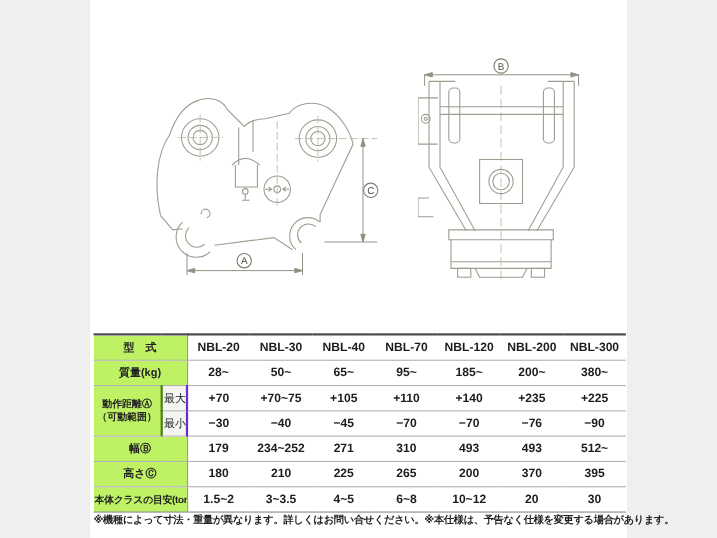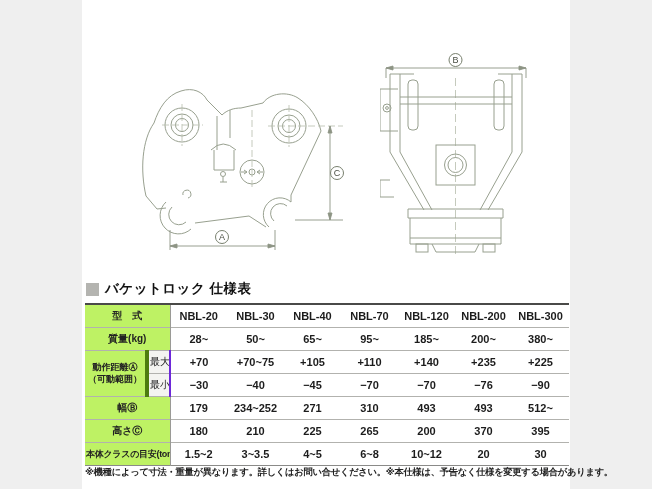--- a/index.html
+++ b/index.html
@@ -28,21 +28,21 @@
   table.spec td,table.spec th{
     padding:0 1px;height:22px;text-align:center;vertical-align:middle;
     border-top:1px solid #b2b2ae;font-weight:bold;white-space:nowrap;overflow:hidden;
   }
   table.spec tr:first-child th{border-top:none;}
   table.spec .lbl{
     background:#bef264;border-right:1px solid #9a9a96;
     font-weight:bold;font-size:10px;color:#222;
   }
   table.spec .lbl.small{font-size:9px;letter-spacing:-0.3px;}
-  table.spec .lbl.two-line{font-size:9px;line-height:1.25;white-space:pre-line;border-right:4px solid #4d7c0f;}
+  table.spec .lbl.two-line{font-size:9px;line-height:1.25;white-space:pre-line;border-right:2px solid #4d7c0f;}
   table.spec .sub{background:#f4f4f1;font-weight:normal;font-size:10px;border-right:2px solid #6d28d9;}
   table.spec th.model{font-weight:bold;font-size:11px;margin-left:39px;}
   .footnote{
     position:absolute;left:3px;top:466px;width:486px;
     font-size:9.3px;letter-spacing:-0.3px;color:#222;white-space:nowrap;font-weight:bold;
   }
 </style>
 </head>
 <body>
 
@@ -138,24 +138,20 @@
     <g stroke="#8d9484" fill="none" stroke-width="0.9">
       <path d="M 6,16 L 146,16 M 6,16 L 6,26 M 146,16 L 146,26"></path>
       <path d="M 13,14 L 6,16 L 13,18 Z M 139,14 L 146,16 L 139,18 Z" fill="#8d9484"></path>
     </g>
     <g>
       <circle cx="75.5" cy="8" r="6.5" fill="#ffffff" stroke="#78806e" stroke-width="1"></circle>
       <text x="75.5" y="11.3" text-anchor="middle" font-size="9" fill="#4a4f44">B</text>
     </g>
   </svg>
 
-  <div class="title">
-    <span class="bullet"></span>
-    <span class="txt">バケットロック 仕様表</span>
-  </div>
 
   <table class="spec">
     <colgroup>
       <col style="width:62px">
         <col style="width:23px">
       <col span="7" style="width:57px">
     </colgroup>
     <tbody>
         <tr>
           <th class="lbl" colspan="2">型　式</th>

